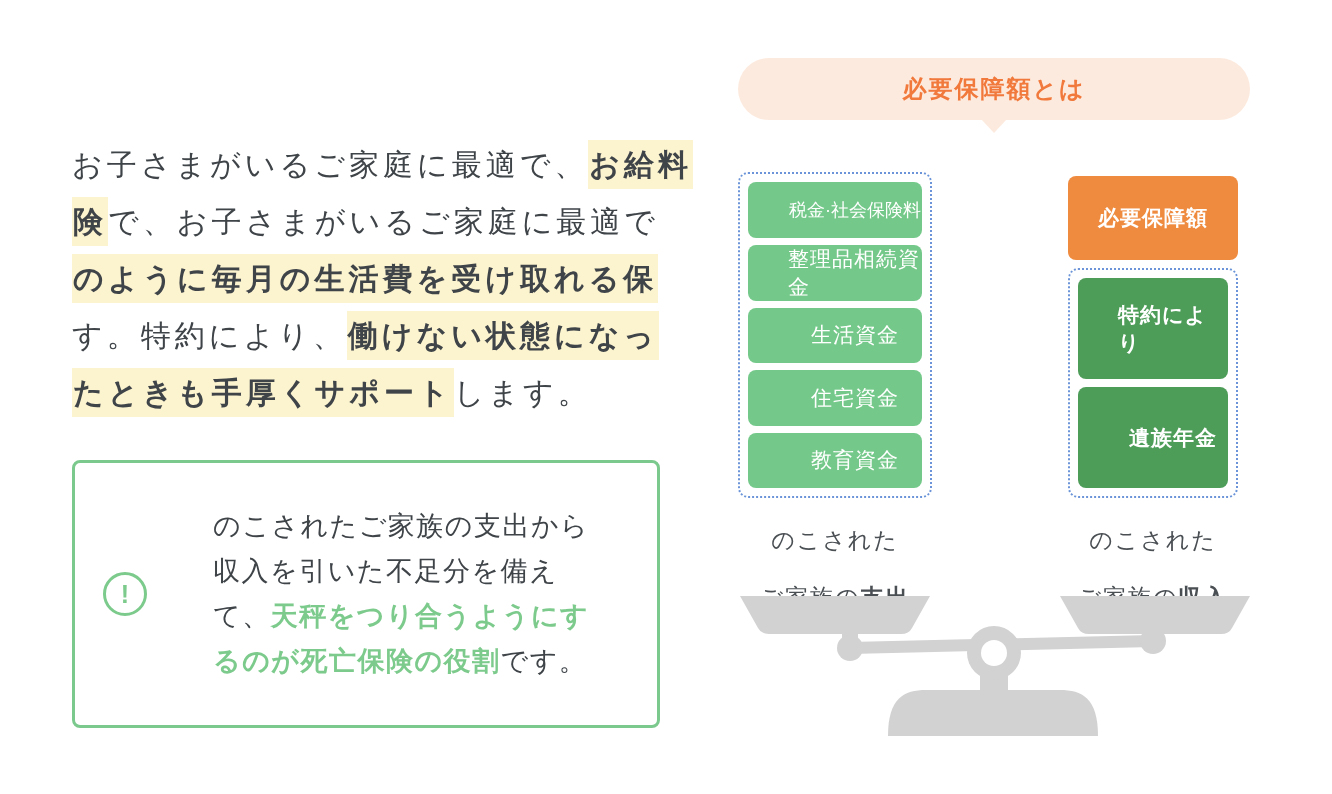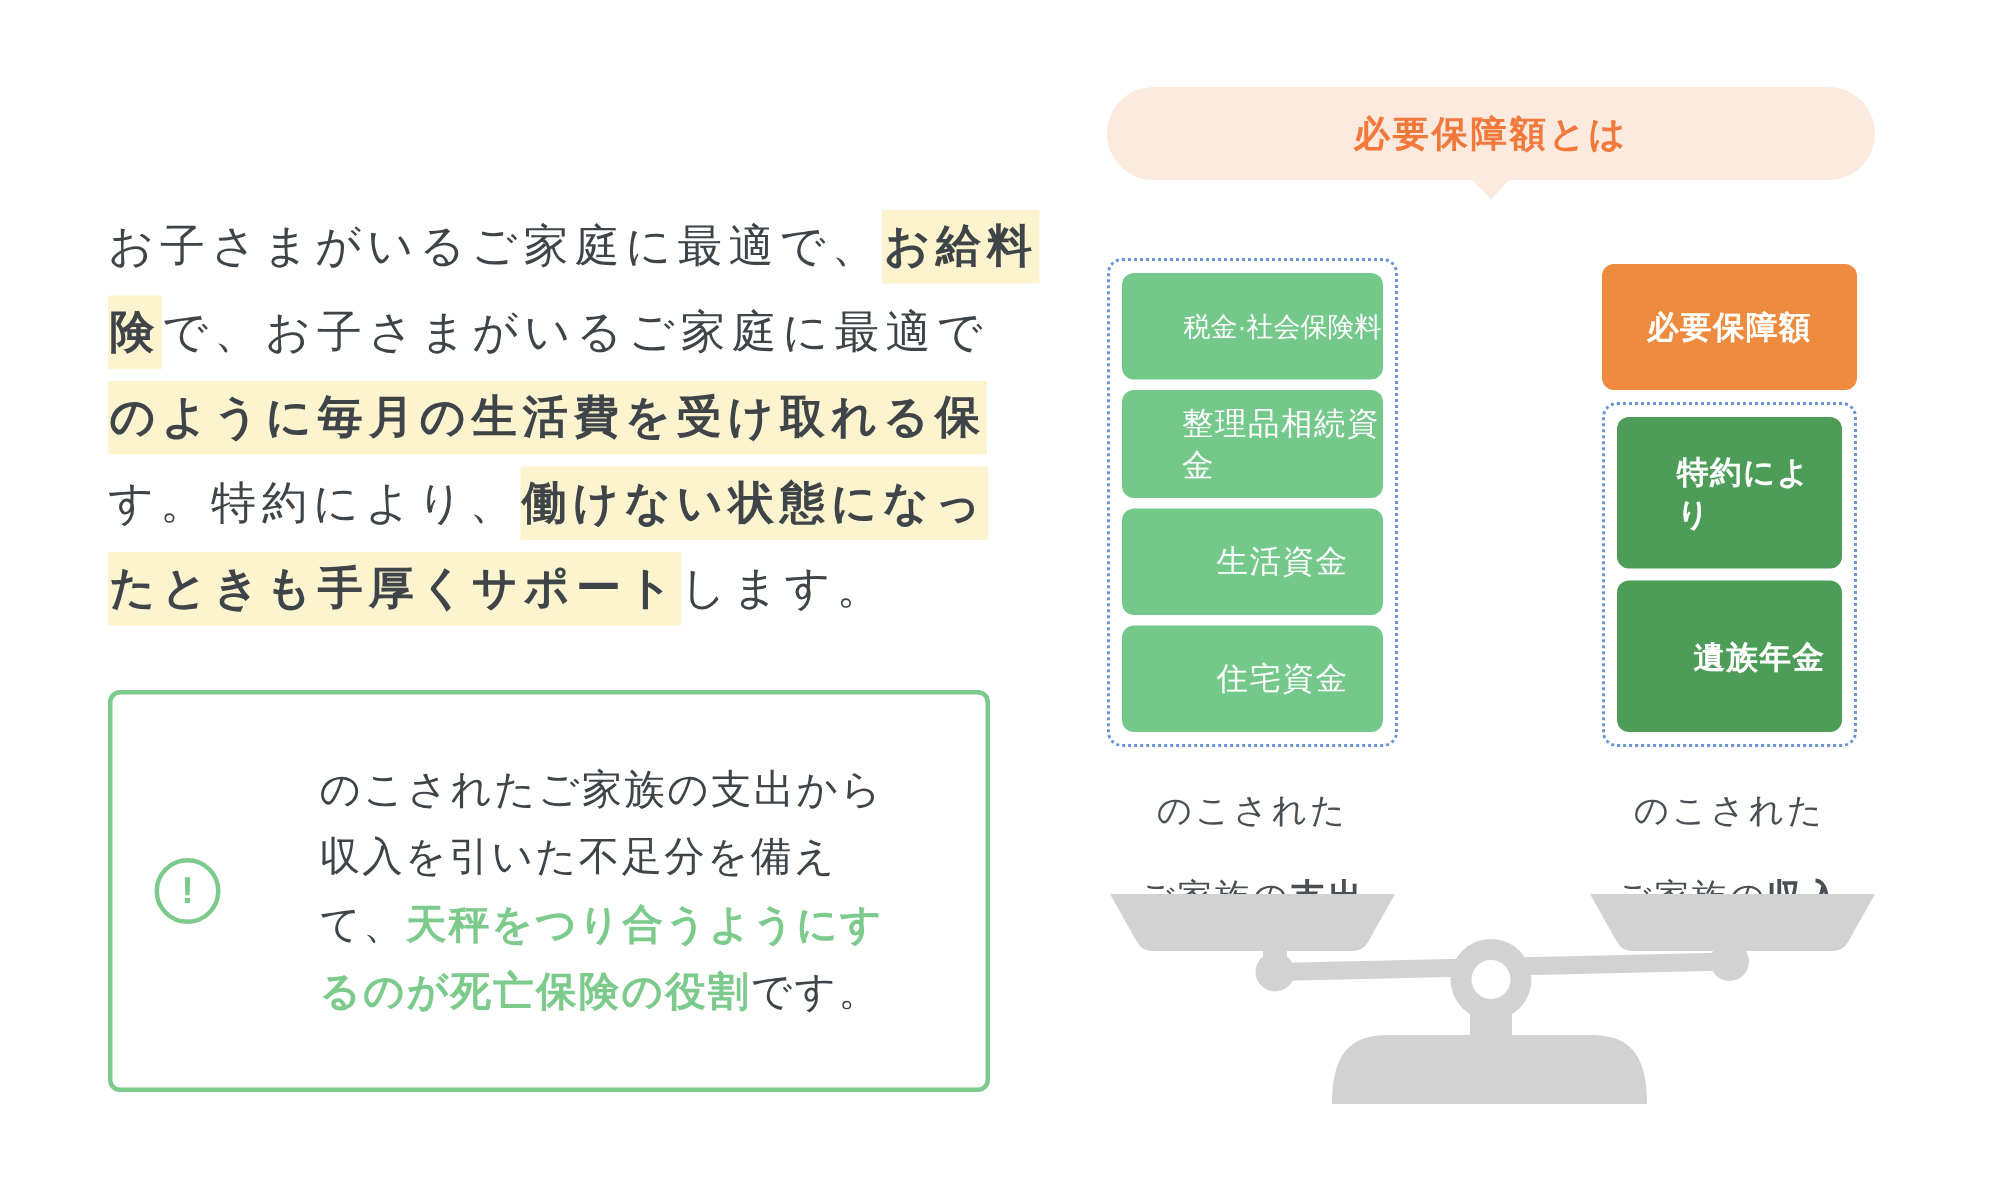--- a/index.html
+++ b/index.html
@@ -118,20 +118,21 @@
 
   <div class="r-pill">
     <span>必要保障額とは</span>
   </div>
 
   <div class="dotted-group grp-expense">
       <div class="g-item long">税金·社会保険料</div>
       <div class="g-item">整理品相続資金</div>
       <div class="g-item">生活資金</div>
       <div class="g-item">住宅資金</div>
+      <div class="g-item">教育資金</div>
     </div>
 
   <div class="need-box">
     <span>必要保障額</span>
   </div>
 
   <div class="dotted-group grp-income">
       <div class="g-item">特約により</div>
       <div class="g-item">遺族年金</div>
     </div>

